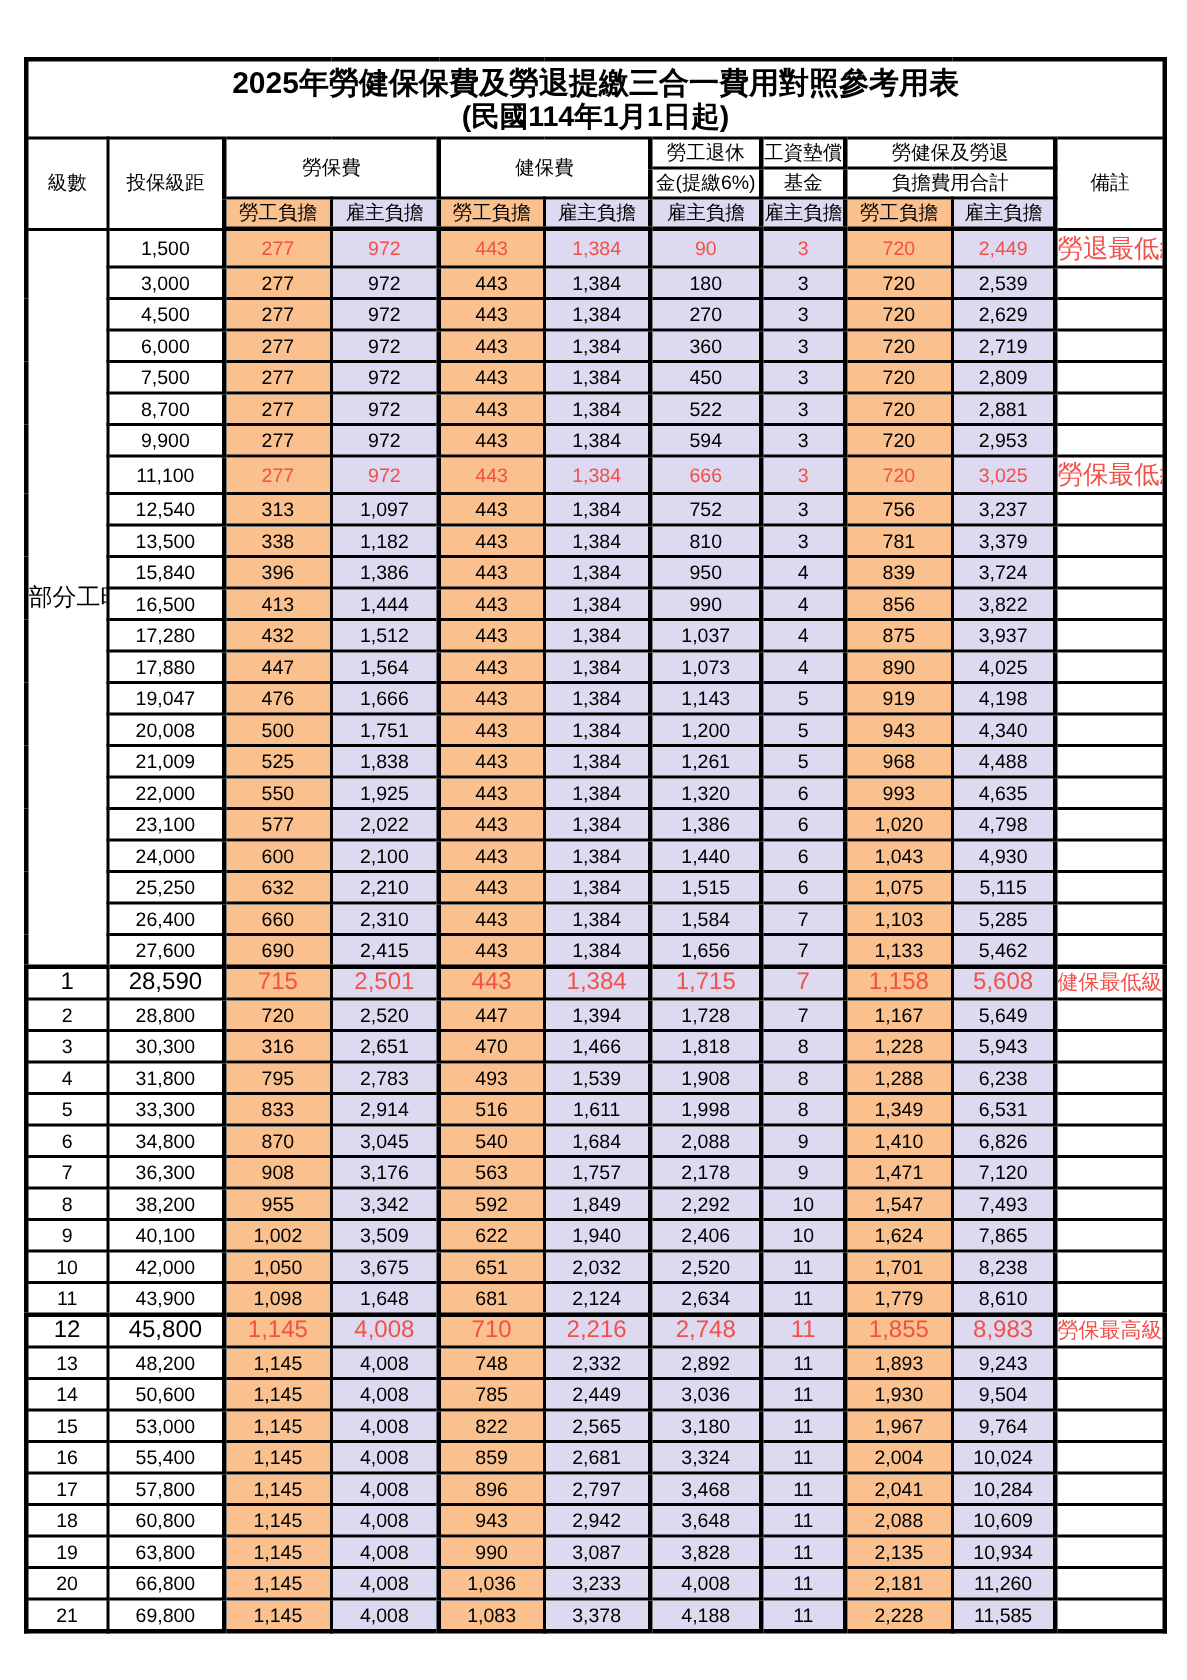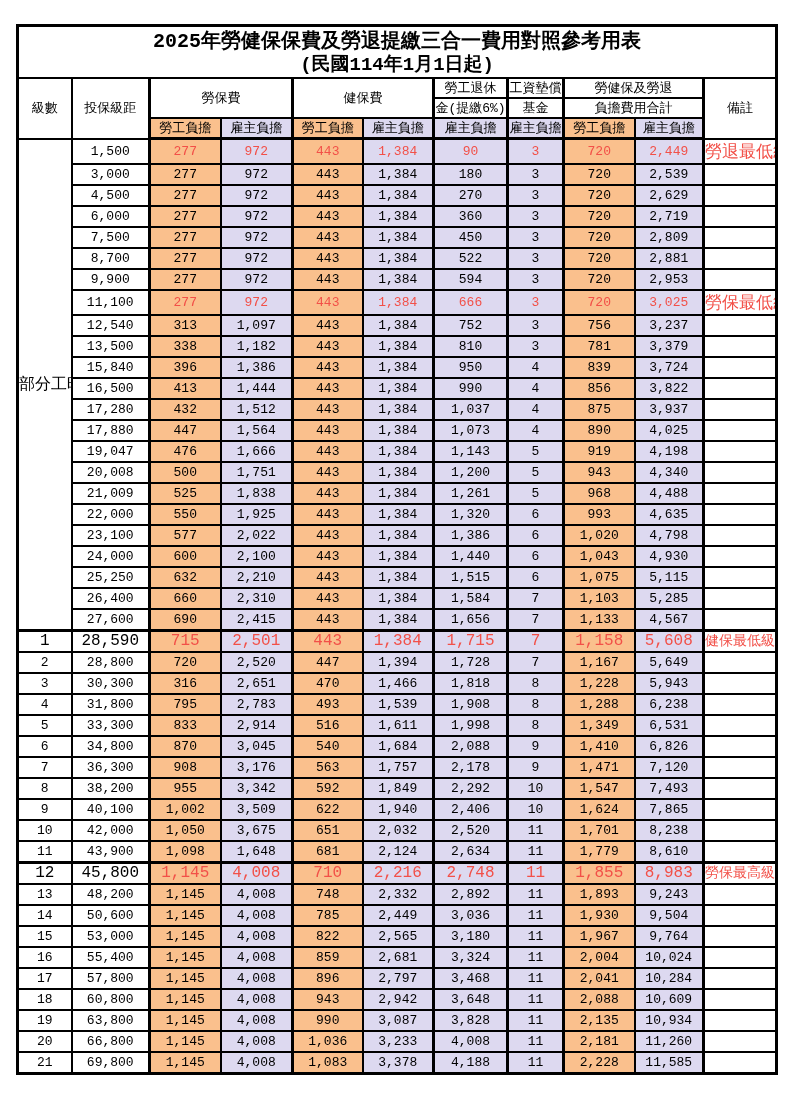--- a/index.html
+++ b/index.html
@@ -1,17 +1,17 @@
 <!DOCTYPE html>
 <html style="--emp-bg: #FAC08D; --er-bg: #DDD9F0; --red: #F25048;"><head>
 <meta charset="utf-8">
 <style>
   html,body{margin:0;padding:0;background:#ffffff;}
   body{width:791px;height:1120px;overflow:hidden;font-family:"Liberation Sans",sans-serif;}
-  .page{padding:24px 16px 0 16px;box-sizing:border-box;font-family:Liberation Mono, monospace;}
+  .page{padding:38px 16px 0 16px;box-sizing:border-box;}
   table.main{border-collapse:collapse;table-layout:fixed;width:759px;border:3px solid #000;}
   th,td{border:2px solid #000;text-align:center;vertical-align:middle;padding:0;
         overflow:hidden;white-space:nowrap;color:#000;}
   
   .title-cell{height:50px;border-bottom:2px solid #000;}
   .t1{font-size:20px;font-weight:bold;line-height:26px;}
   .t2{font-size:19px;font-weight:bold;line-height:20px;}
   
   thead th{font-weight:normal;font-size:13px;}
   tr.h1 th,tr.h2 th{height:17px;}
@@ -346,21 +346,21 @@
         </tr>
         <tr>
           <td>27,600</td>
           <td class="bg-emp thickL val">690</td>
           <td class="bg-er val">2,415</td>
           <td class="bg-emp thickL val">443</td>
           <td class="bg-er val">1,384</td>
           <td class="bg-er thickL val">1,656</td>
           <td class="bg-er thickL val">7</td>
           <td class="bg-emp thickL val">1,133</td>
-          <td class="bg-er val">4,567</td>
+          <td class="bg-er val">5,462</td>
           <td class="note-cell thickL"></td>
         </tr>
         <tr class="red big">
           <td>1</td>
           <td>28,590</td>
           <td class="bg-emp thickL val">715</td>
           <td class="bg-er val">2,501</td>
           <td class="bg-emp thickL val">443</td>
           <td class="bg-er val">1,384</td>
           <td class="bg-er thickL val">1,715</td>

